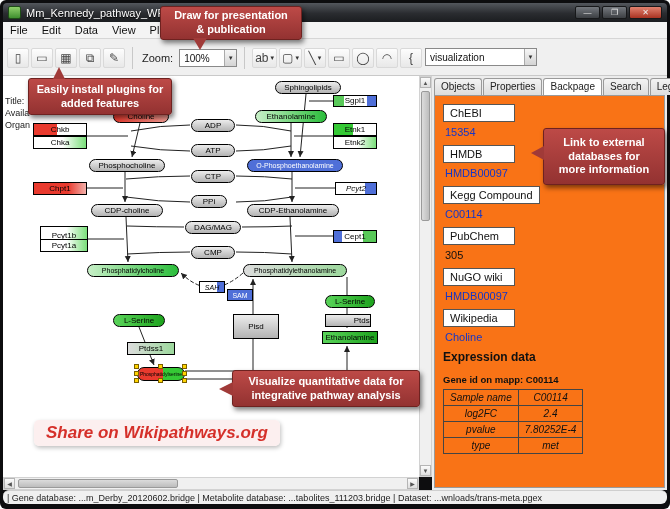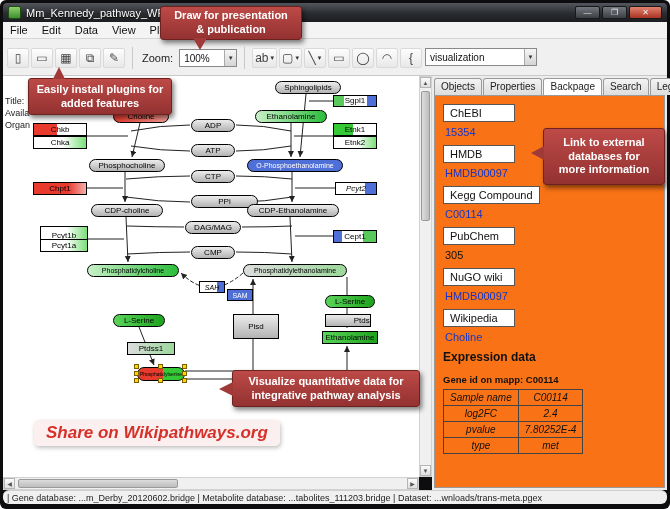--- a/index.html
+++ b/index.html
@@ -217,21 +217,21 @@
       <div class="pnode rect f-whitegreen" style="left: 30px; top: 60px; width: 54px; height: 13px; font-size: 8px;">Chka</div>
       <div class="pnode pill f-gray" style="left: 188px; top: 43px; width: 44px; height: 13px; font-size: 8px;">ADP</div>
       <div class="pnode rect f-greenwhite" style="left: 330px; top: 47px; width: 44px; height: 13px; font-size: 8px;">Etnk1</div>
       <div class="pnode rect f-whitegreen" style="left: 330px; top: 60px; width: 44px; height: 13px; font-size: 8px;">Etnk2</div>
       <div class="pnode pill f-gray" style="left: 188px; top: 68px; width: 44px; height: 13px; font-size: 8px;">ATP</div>
       <div class="pnode pill f-gray" style="left: 86px; top: 83px; width: 76px; height: 13px; font-size: 8px;">Phosphocholine</div>
       <div class="pnode pill f-blue" style="left: 244px; top: 83px; width: 96px; height: 13px; font-size: 7px;">O-Phosphoethanolamine</div>
       <div class="pnode pill f-gray" style="left: 188px; top: 94px; width: 44px; height: 13px; font-size: 8px;">CTP</div>
       <div class="pnode rect f-redsolid" style="left: 30px; top: 106px; width: 54px; height: 13px; font-size: 8px;">Chpt1</div>
       <div class="pnode rect f-whiteblue" style="left: 332px; top: 106px; width: 42px; height: 13px; font-size: 8px;">Pcyt2</div>
-      <div class="pnode pill f-gray" style="left: 188px; top: 119px; width: 67px; height: 13px; font-size: 8px;">PPi</div>
+      <div class="pnode pill f-gray" style="left: 188px; top: 119px; width: 36px; height: 13px; font-size: 8px;">PPi</div>
       <div class="pnode pill f-gray" style="left: 88px; top: 128px; width: 72px; height: 13px; font-size: 8px;">CDP-choline</div>
       <div class="pnode pill f-gray" style="left: 244px; top: 128px; width: 92px; height: 13px; font-size: 8px;">CDP-Ethanolamine</div>
       <div class="pnode pill f-gray" style="left: 182px; top: 145px; width: 56px; height: 13px; font-size: 8px;">DAG/MAG</div>
       <div class="pnode rect f-whitegreen" style="left: 37px; top: 150px; width: 48px; height: 19px; font-size: 8px;">Pcyt1b</div>
       <div class="pnode rect f-whitegreen" style="left: 37px; top: 163px; width: 48px; height: 13px; font-size: 8px;">Pcyt1a</div>
       <div class="pnode rect f-bwg" style="left: 330px; top: 154px; width: 44px; height: 13px; font-size: 8px;">Cept1</div>
       <div class="pnode pill f-gray" style="left: 188px; top: 170px; width: 44px; height: 13px; font-size: 8px;">CMP</div>
       <div class="pnode pill f-greengrad" style="left: 84px; top: 188px; width: 92px; height: 13px; font-size: 7px;">Phosphatidylcholine</div>
       <div class="pnode pill f-graygreen" style="left: 240px; top: 188px; width: 104px; height: 13px; font-size: 7px;">Phosphatidylethanolamine</div>
       <div class="pnode rect f-whiteblue" style="left: 196px; top: 205px; width: 26px; height: 12px; font-size: 7px;">SAH</div>

